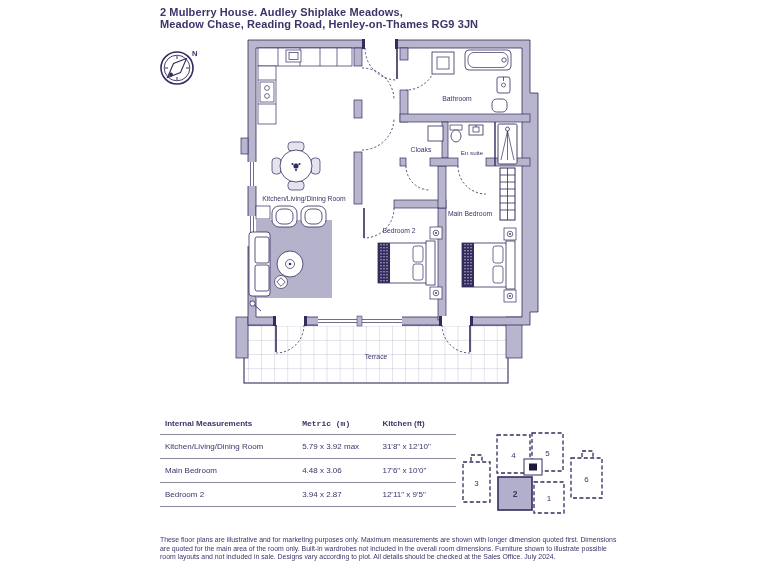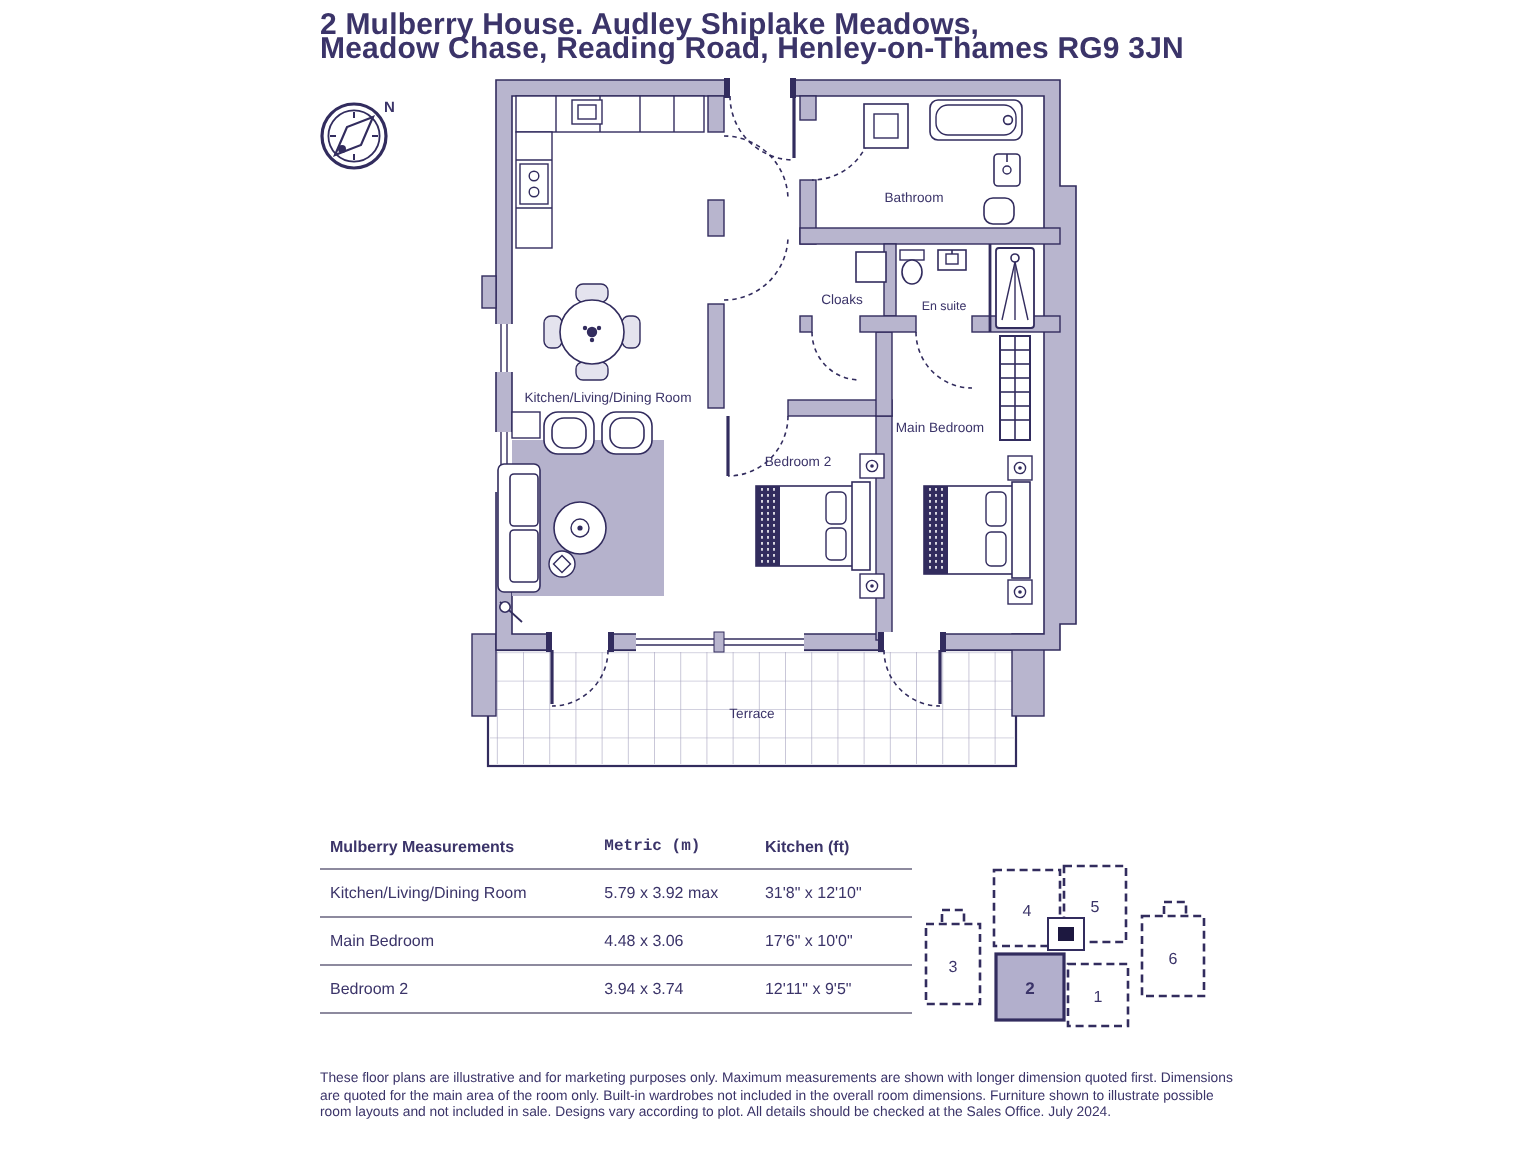--- a/index.html
+++ b/index.html
@@ -1,20 +1,20 @@
 <!DOCTYPE html>
 <html><head>
 <meta charset="utf-8">
 <style>
   html,body{margin:0;padding:0;}
   body{
     width:768px;height:576px;background:#ffffff;position:relative;
     font-family:"Liberation Sans",sans-serif;color:#3b3469;overflow:hidden;
   }
-  .hdr{position:absolute;left:160px;top:7px;font-size:15px;font-weight:bold;line-height:11.5px;letter-spacing:.1px;}
+  .hdr{position:absolute;left:160px;top:7px;font-size:11px;font-weight:bold;line-height:11.5px;letter-spacing:.1px;}
   .compass{position:absolute;left:155px;top:42px;}
   .plan{position:absolute;left:228px;top:34px;}
   .meas{position:absolute;left:160px;top:414px;width:298px;}
   table.m{border-collapse:collapse;width:296px;font-size:8px;color:#3b3469;}
   table.m th{font-weight:bold;text-align:left;padding:5px 0 6px 5px;border-bottom:1px solid #8d8a9e;}
   table.m td{padding:7px 0 7px 5px;border-bottom:1px solid #8d8a9e;}
   table.m .c1{width:138px;} table.m .c2{width:80px;font-family:Liberation Mono, monospace;} table.m .c3{width:78px;}
   .siteplan{position:absolute;left:458px;top:416px;}
   .disc{position:absolute;left:160px;top:536px;width:459px;font-size:6.9px;line-height:8.7px;letter-spacing:0;}
   svg text{font-family:"Liberation Sans",sans-serif;fill:#3b3469;}
@@ -278,39 +278,39 @@
     <text x="421" y="152">Cloaks</text>
     <text x="472" y="155" font-size="6.2">En suite</text>
     <text x="376" y="359">Terrace</text>
   </g>
 </svg>
 
 <div class="meas">
   <table class="m">
     <thead>
       <tr>
-        <th class="c1">Mulberry Measurements</th>
+        <th class="c1">Internal Measurements</th>
         <th class="c2">Metric (m)</th>
         <th class="c3">Kitchen (ft)</th>
       </tr>
     </thead>
     <tbody>
       <tr>
         <td>Kitchen/Living/Dining Room</td>
         <td>5.79 x 3.92 max</td>
         <td>31'8" x 12'10"</td>
       </tr>
       <tr>
         <td>Main Bedroom</td>
         <td>4.48 x 3.06</td>
         <td>17'6" x 10'0"</td>
       </tr>
       <tr>
         <td>Bedroom 2</td>
-        <td>3.94 x 3.74</td>
+        <td>3.94 x 2.87</td>
         <td>12'11" x 9'5"</td>
       </tr>
     </tbody>
   </table>
 </div>
 
 <svg class="siteplan" width="158" height="108" viewBox="458 416 158 108">
   <g fill="#ffffff" stroke="#322c5e" stroke-width="1.3" stroke-dasharray="4 2.4">
     <rect x="471" y="455" width="11" height="8"></rect>
     <rect x="463" y="462" width="27" height="40"></rect>

